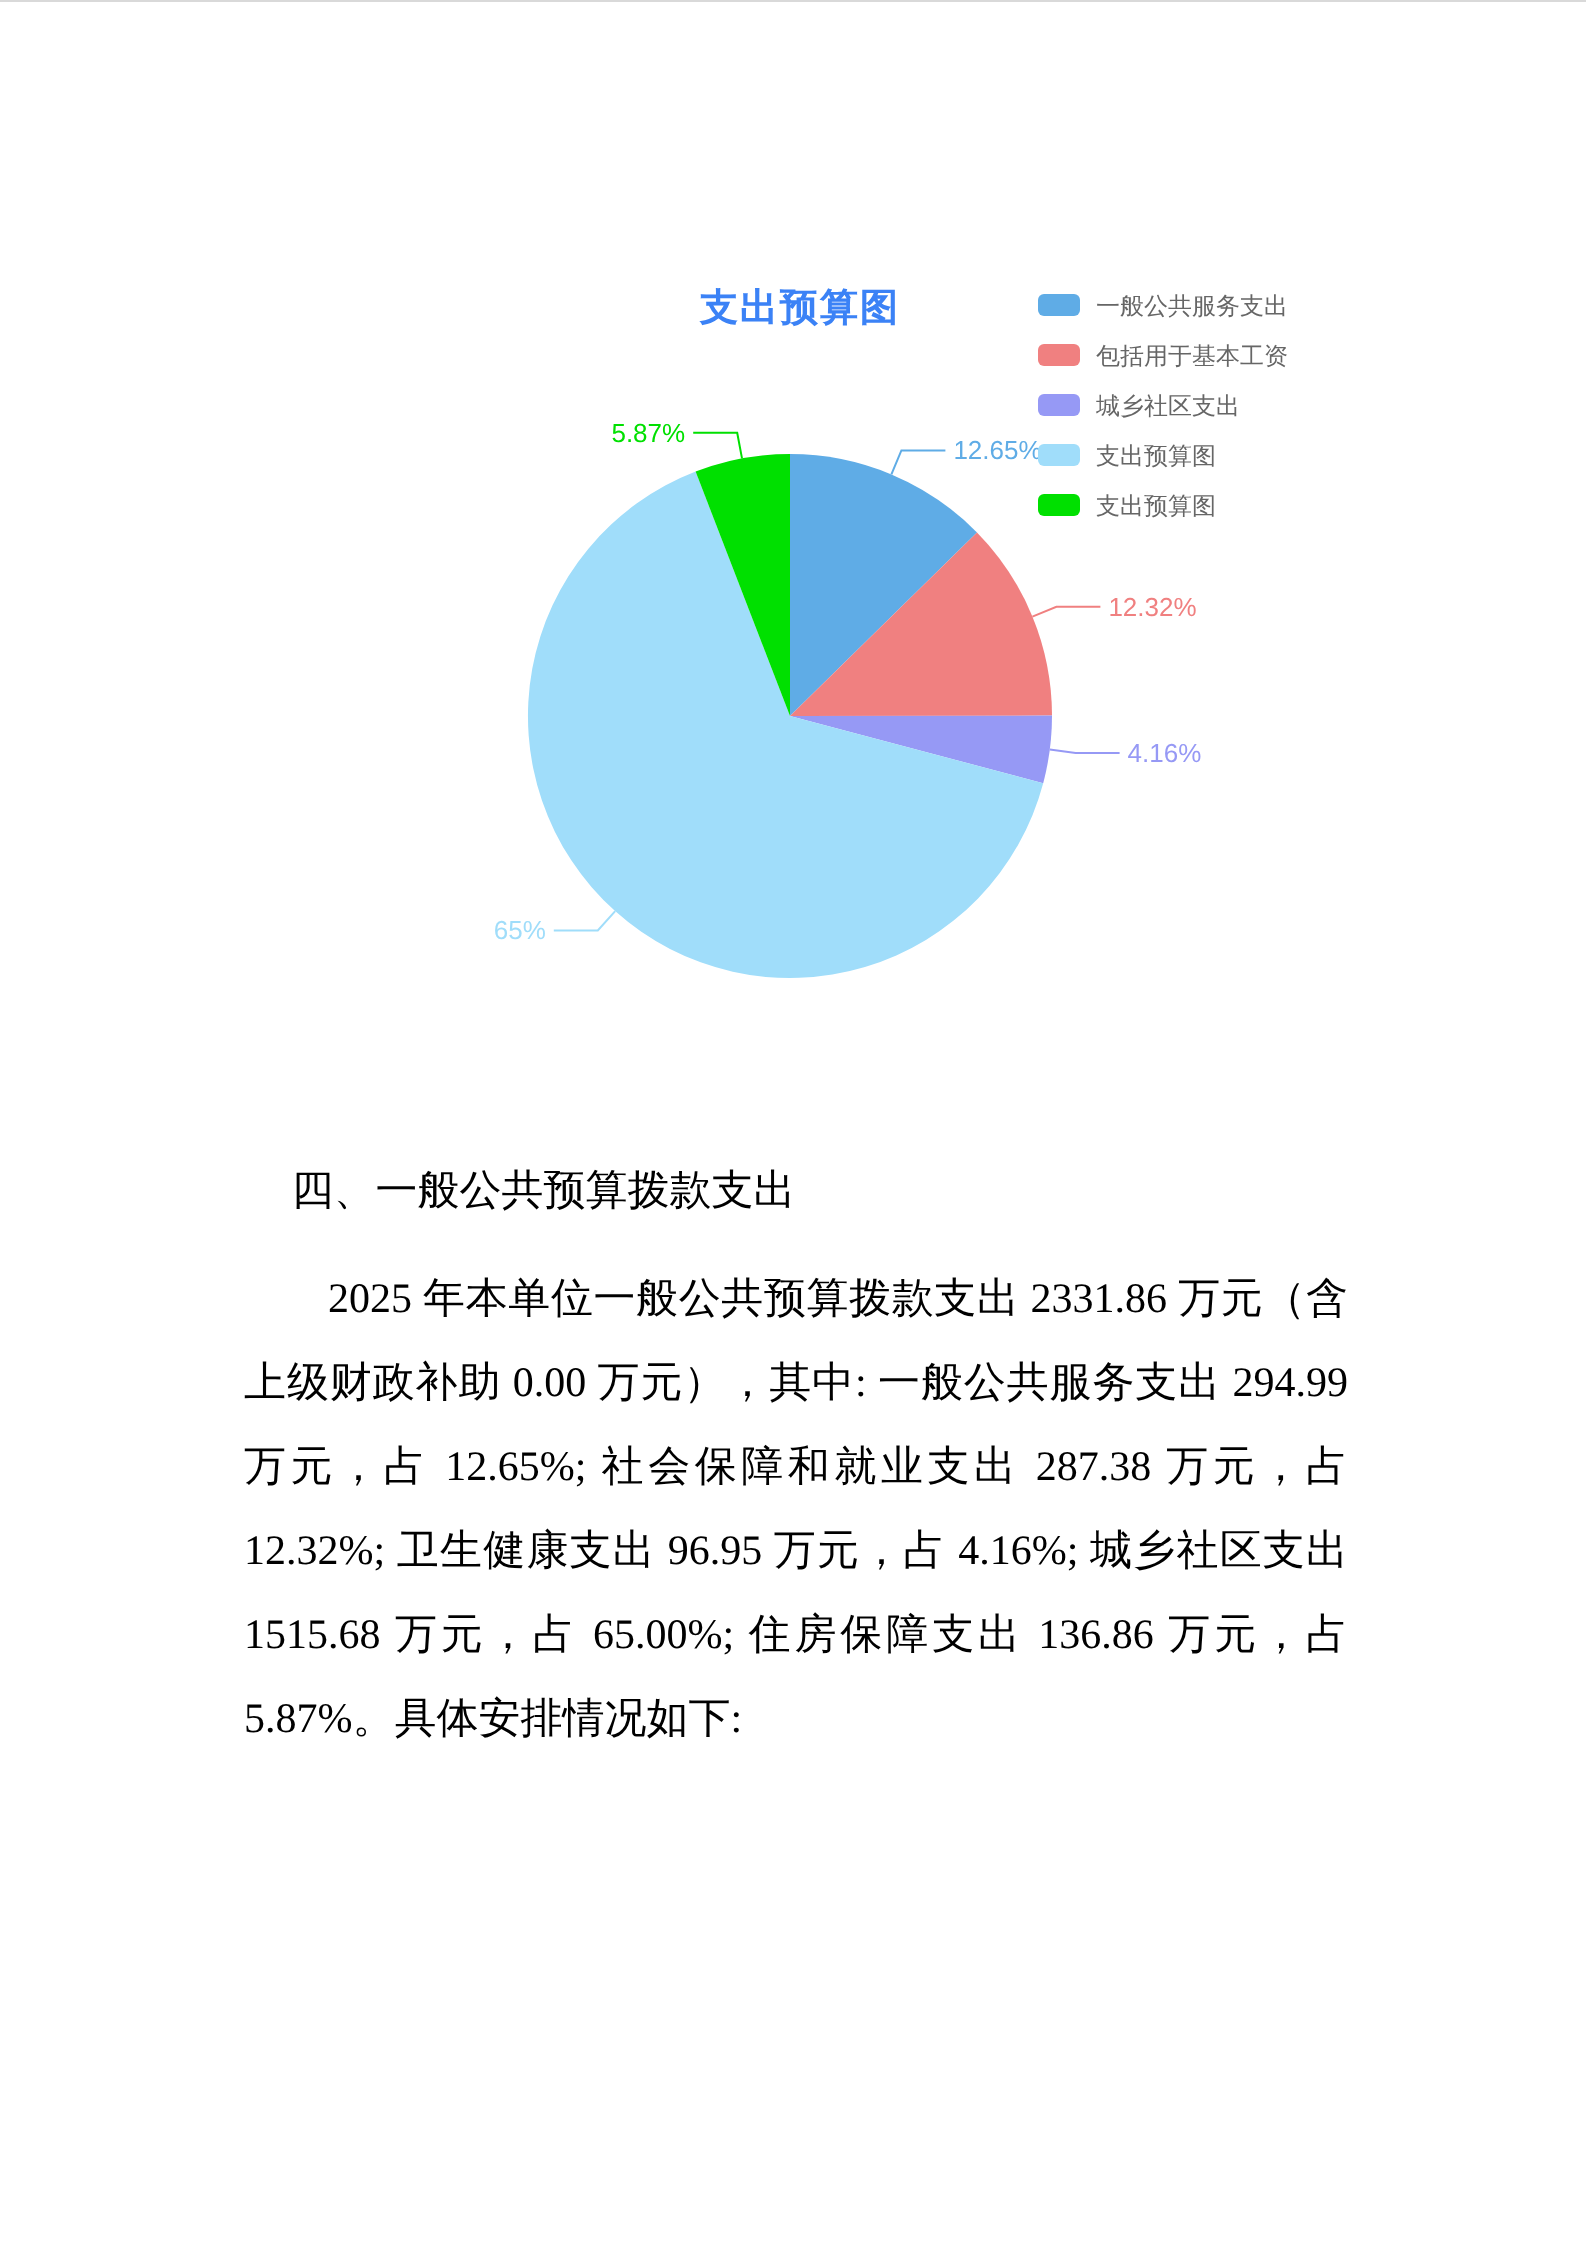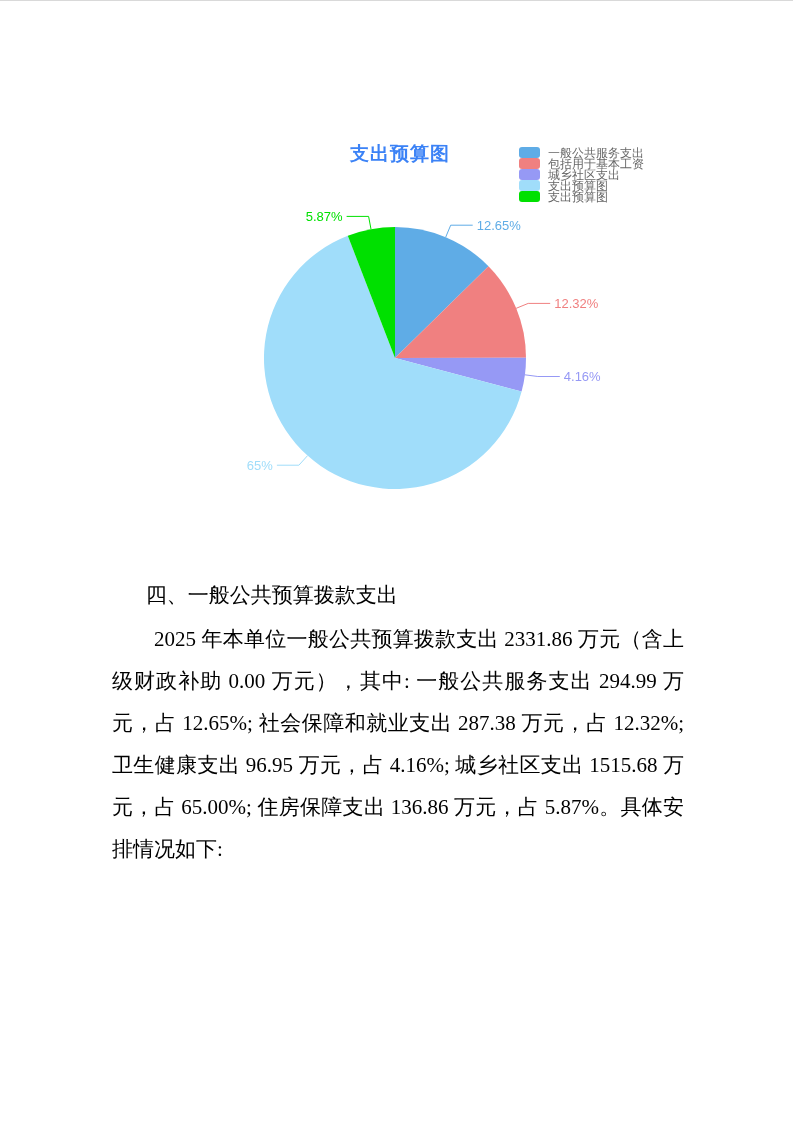--- a/index.html
+++ b/index.html
@@ -17,42 +17,42 @@
     position:absolute;left:300px;top:140px;width:200px;
     text-align:center;
     font-family:"Liberation Sans","DejaVu Sans",sans-serif;
     font-size:19px;font-weight:bold;color:#3b82f6;
     letter-spacing:1px;
   }
   .pie-svg{position:absolute;left:100px;top:130px;width:600px;height:380px;}
   .pie-svg text{font-family:"Liberation Sans","DejaVu Sans",sans-serif;font-size:13px;}
   .legend{
     position:absolute;left:519px;top:146px;
-    display:flex;flex-direction:column;
+    display:flex;flex-direction:column;gap:14px;
     z-index:2;
   }
   .legend-item{display:flex;align-items:center;gap:8px;height:11px;}
   .legend-swatch{
     display:inline-block;width:21px;height:11px;border-radius:3px;flex:0 0 auto;
   }
   .legend-label{
     font-family:"Liberation Sans","DejaVu Sans",sans-serif;
     font-size:12px;color:#666;line-height:1;white-space:nowrap;
   }
   
   .text-block{
     position:absolute;left:110px;top:573px;width:576px;
     font-size:21px;line-height:42px;color:#000;
     text-align:justify;
   }
   .section-heading{
     margin:0;font-size:21px;font-weight:normal;line-height:42px;
     text-indent:1.7em;
   }
-  .para{margin:2px;text-indent:2em;}
+  .para{margin:12px;text-indent:2em;}
   .para-lead{font-weight:bold;}
 </style>
 </head>
 <body>
 
 <div class="page">
 
   <div class="chart-title">支出预算图</div>
 
   <svg class="pie-svg" id="pie-svg" viewBox="0 0 600 380" xmlns="http://www.w3.org/2000/svg">

